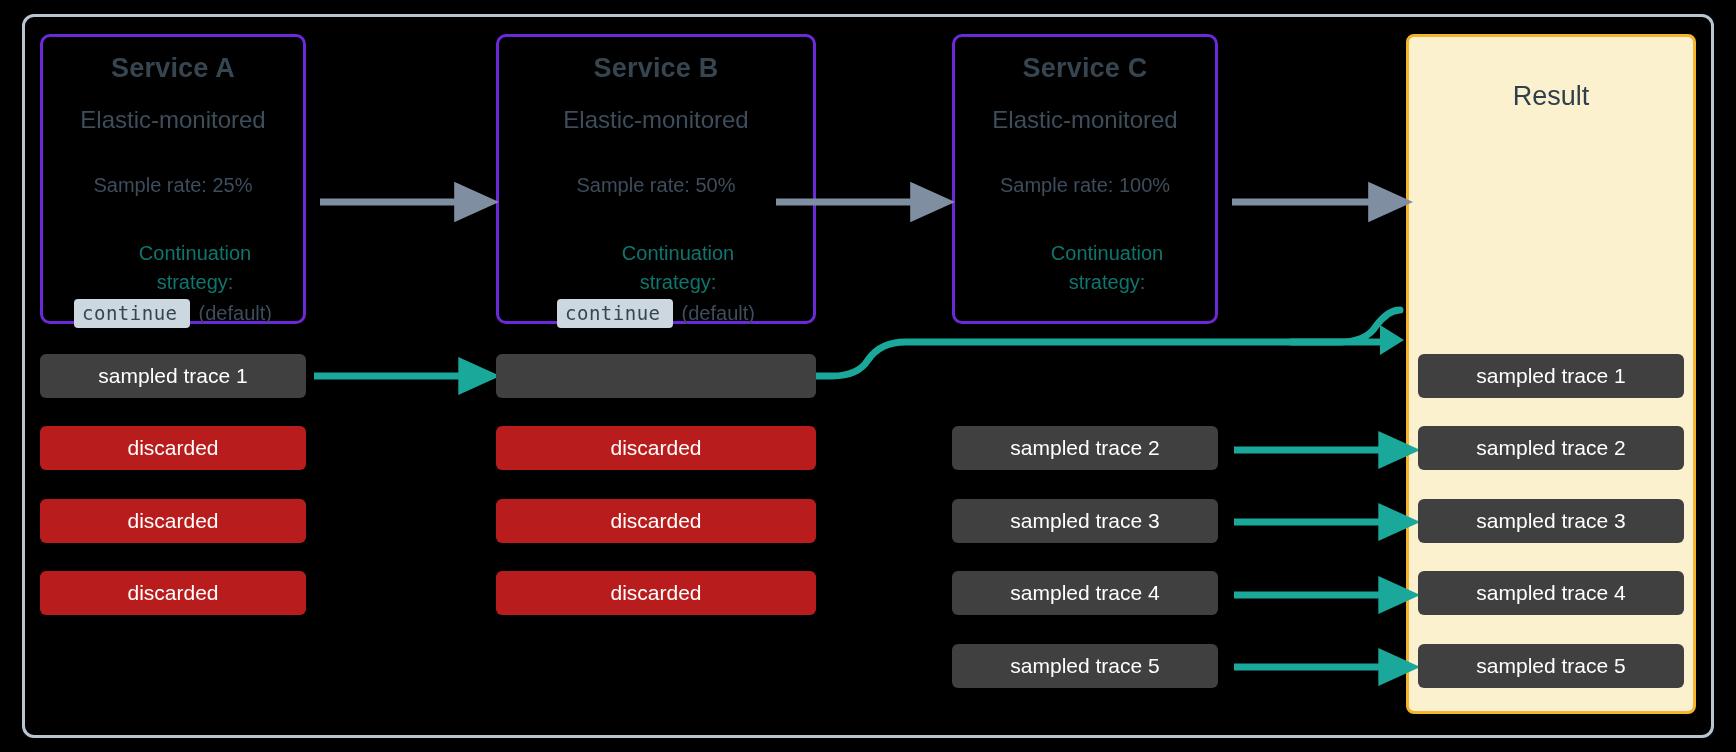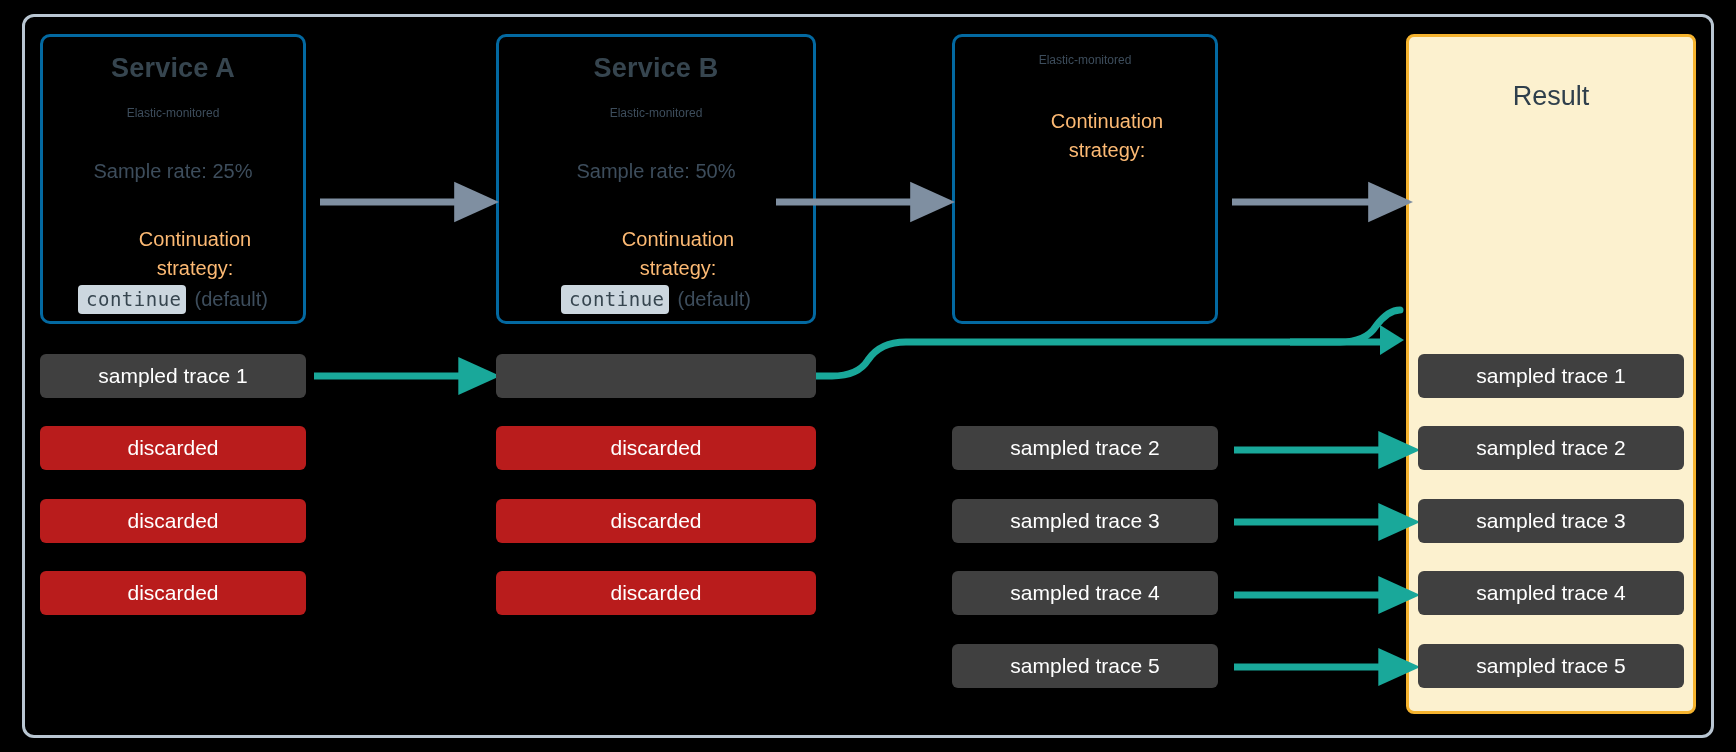--- a/index.html
+++ b/index.html
@@ -24,63 +24,63 @@
     border:3px solid #b9c6d2;
     border-radius:12px;
     background:#000;
   }
 
   
   .service-card {
     position:absolute;
     top:34px;
     width:266px; height:290px;
-    border:3px solid #0369a1;
+    border:3px solid #6d28d9;
     border-radius:10px;
     background:#000;
     padding-top:16px;
     text-align:center;
   }
   .service-title {
     font-size:27px;
     font-weight:bold;
     color:#36454f;
     letter-spacing:.2px;
     margin-bottom:22px;
   }
   .service-sub {
-    font-size:12px;
+    font-size:24px;
     color:#3d4d5c;
     margin-bottom:40px;
   }
   .service-rate {
     font-size:20px;
     color:#3d4d5c;
     margin-bottom:42px;
   }
   .strategy-label {
     font-size:20px;
-    color:#fdba74;
+    color:#0f766e;
     line-height:1.45;
     padding-left:44px;
   }
   .strategy-row {
     display:flex;
     align-items:center;
     justify-content:center;
     gap:9px;
     margin-top:2px;
   }
   .code-chip {
     font-family:"DejaVu Sans Mono", monospace;
     font-size:19px;
     color:#36454f;
     background:#ccd7df;
     border-radius:4px;
-    padding:3px 4px 4px 8px;
+    padding:3px 12px 4px 8px;
     letter-spacing:.5px;
   }
   .default-note {
     font-size:20px;
     color:#3d4d5c;
   }
 
   
   #result-card {
     position:absolute;
@@ -158,21 +158,23 @@
     <div class="service-rate">Sample rate: 50%</div>
     <div class="strategy-label">Continuation</div>
     <div class="strategy-label">strategy:</div>
     <div class="strategy-row">
       <span class="code-chip">continue</span>
       <span class="default-note">(default)</span>
     </div>
   </div>
 
   <div class="service-card col-c">
+    <div class="service-title">Service C</div>
     <div class="service-sub">Elastic-monitored</div>
+    <div class="service-rate">Sample rate: 100%</div>
     <div class="strategy-label">Continuation</div>
     <div class="strategy-label">strategy:</div>
   </div>
 
   <div id="result-card">
     <div id="result-title">Result</div>
   </div>
 
   <svg id="arrows" viewBox="0 0 1736 752">
     <defs>

